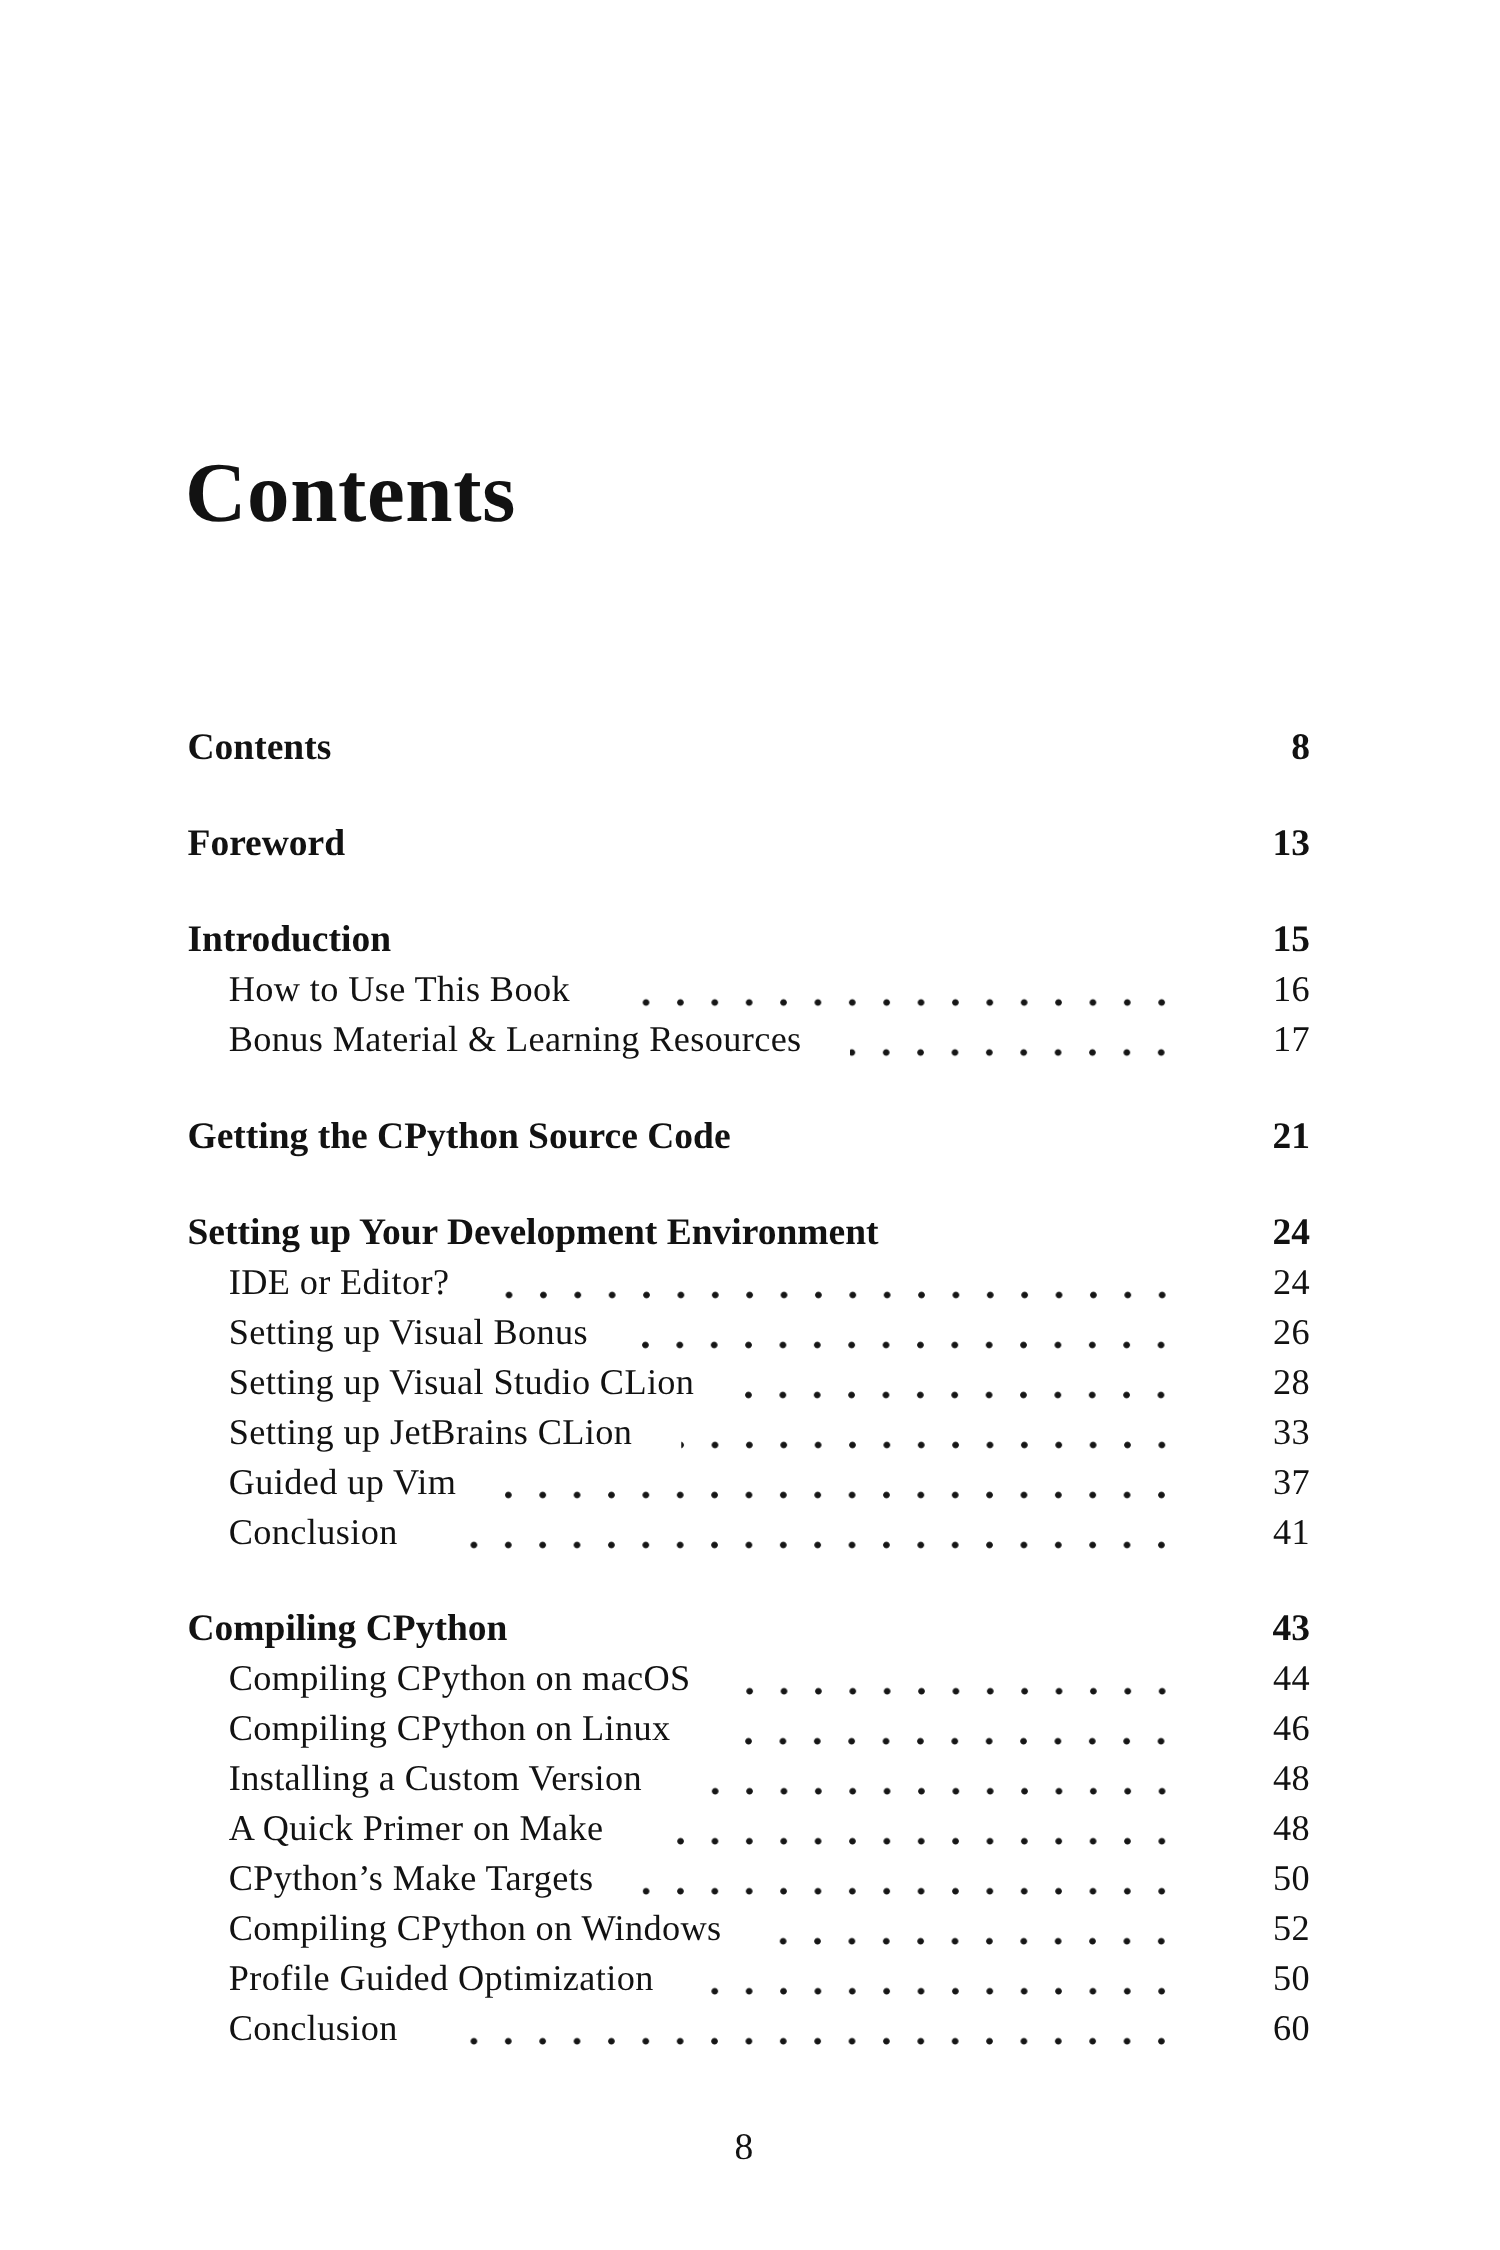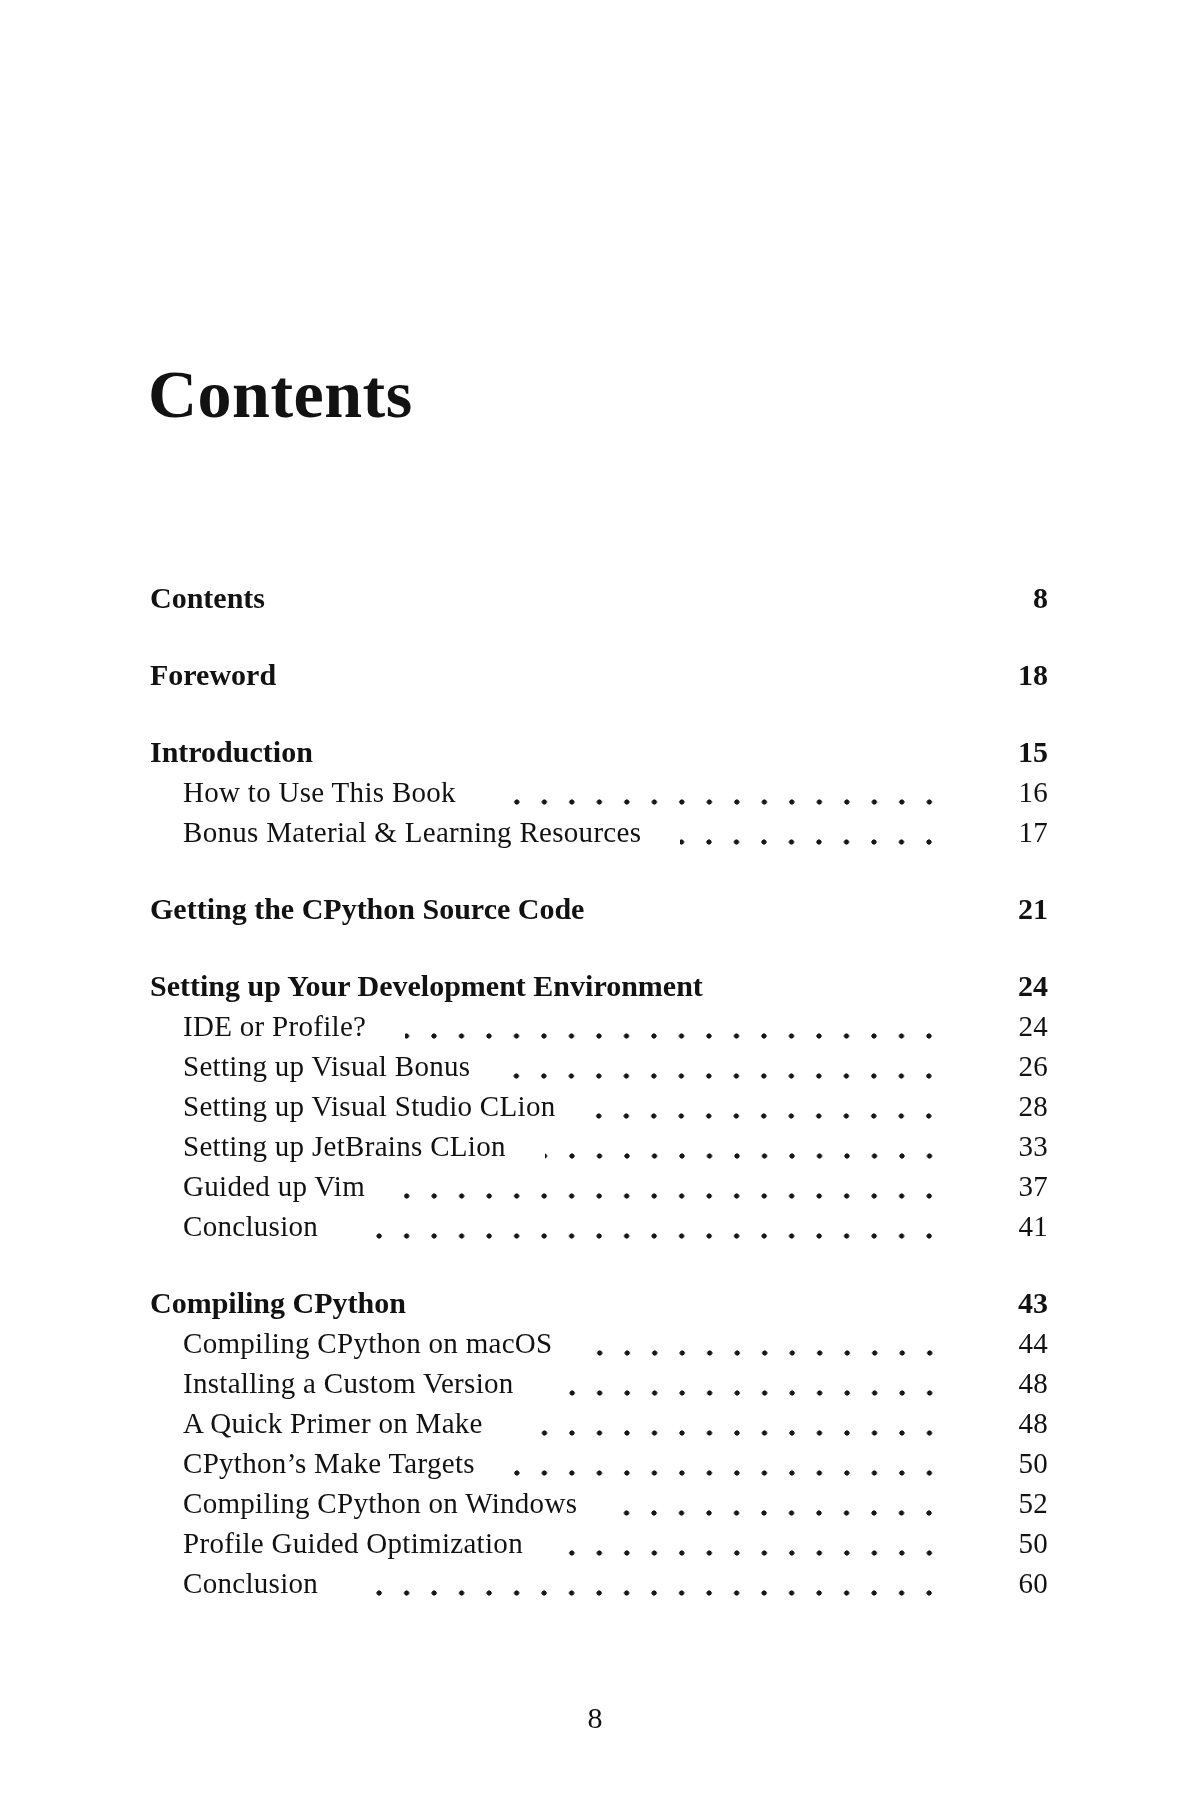--- a/index.html
+++ b/index.html
@@ -77,21 +77,21 @@
   <div class="toc" id="toc">
   <div class="row chapter">
     <span class="label">Contents</span>
     <span class="leader"></span>
     <span class="pagenum">8</span>
   </div>
 
   <div class="row chapter">
     <span class="label">Foreword</span>
     <span class="leader"></span>
-    <span class="pagenum">18</span>
+    <span class="pagenum">13</span>
   </div>
 
   <div class="row chapter">
     <span class="label">Introduction</span>
     <span class="leader"></span>
     <span class="pagenum">15</span>
   </div>
 
   <div class="row sub">
     <span class="label">How to Use This Book</span>
@@ -111,21 +111,21 @@
     <span class="pagenum">21</span>
   </div>
 
   <div class="row chapter">
     <span class="label">Setting up Your Development Environment</span>
     <span class="leader"></span>
     <span class="pagenum">24</span>
   </div>
 
   <div class="row sub">
-    <span class="label">IDE or Profile?</span>
+    <span class="label">IDE or Editor?</span>
     <span class="leader"></span>
     <span class="pagenum">24</span>
   </div>
 
   <div class="row sub">
     <span class="label">Setting up Visual Bonus</span>
     <span class="leader"></span>
     <span class="pagenum">26</span>
   </div>
 
@@ -158,20 +158,25 @@
     <span class="leader"></span>
     <span class="pagenum">43</span>
   </div>
 
   <div class="row sub">
     <span class="label">Compiling CPython on macOS</span>
     <span class="leader"></span>
     <span class="pagenum">44</span>
   </div>
 
+  <div class="row sub">
+    <span class="label">Compiling CPython on Linux</span>
+    <span class="leader"></span>
+    <span class="pagenum">46</span>
+  </div>
 
   <div class="row sub">
     <span class="label">Installing a Custom Version</span>
     <span class="leader"></span>
     <span class="pagenum">48</span>
   </div>
 
   <div class="row sub">
     <span class="label">A Quick Primer on Make</span>
     <span class="leader"></span>

